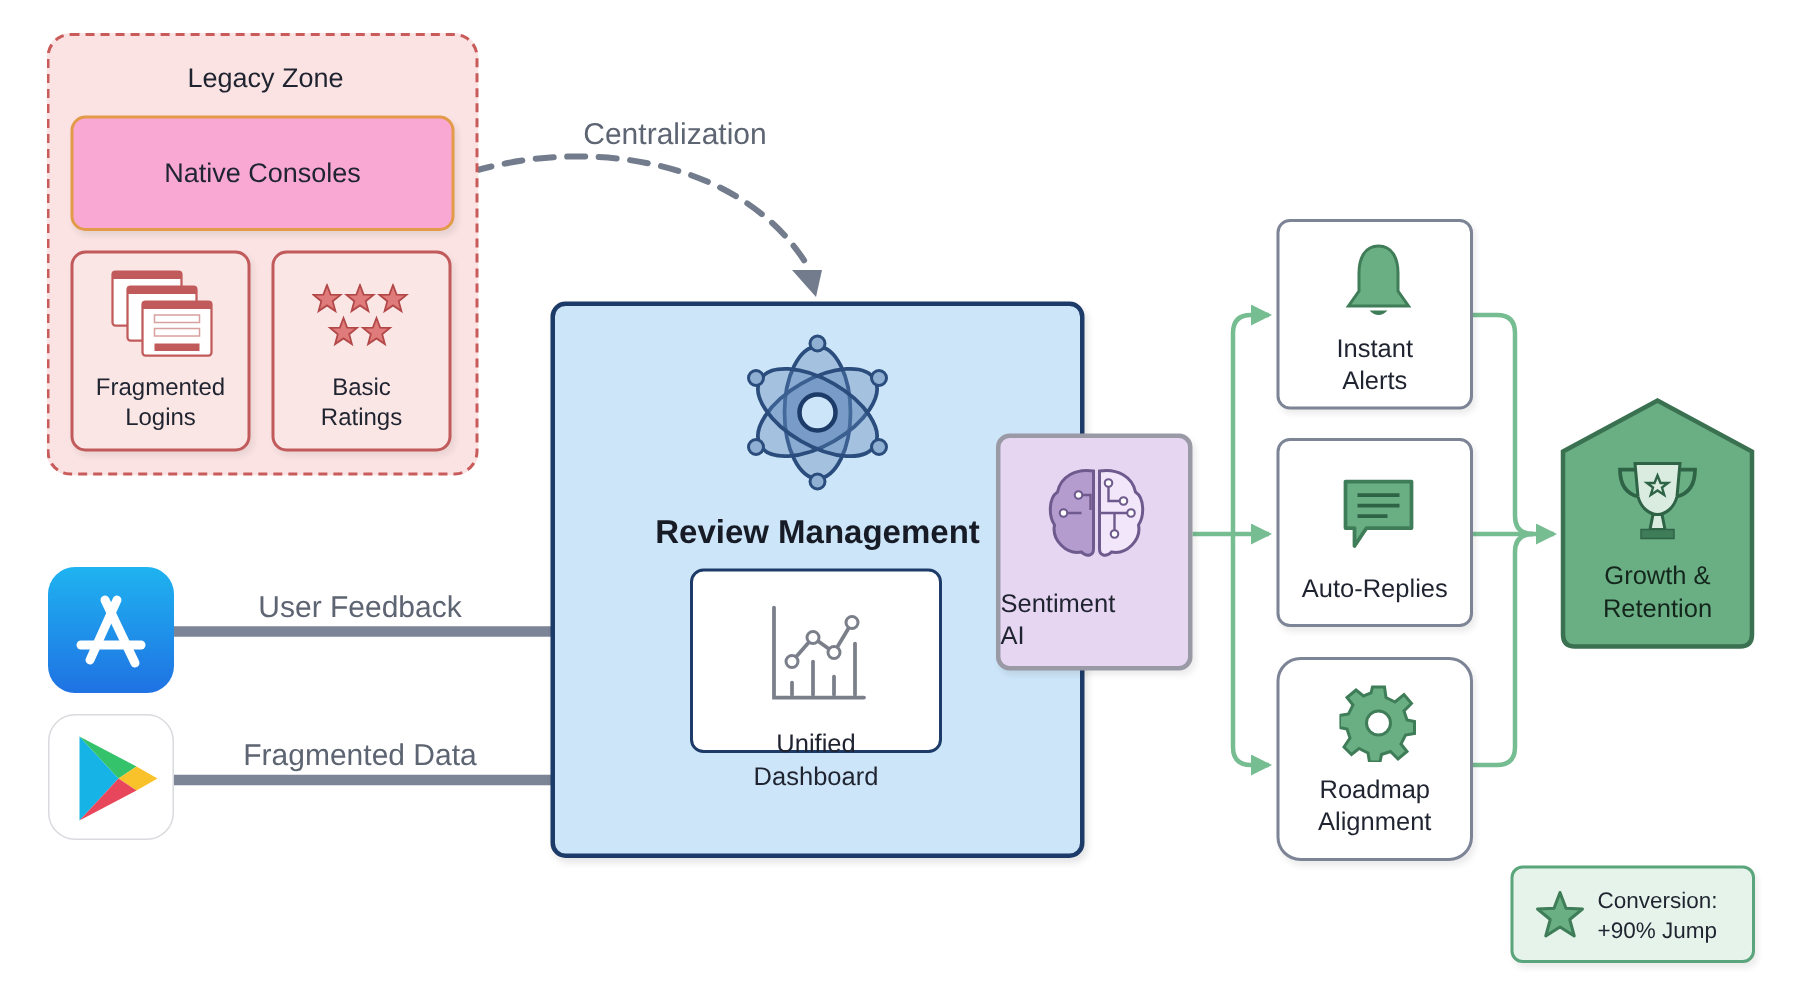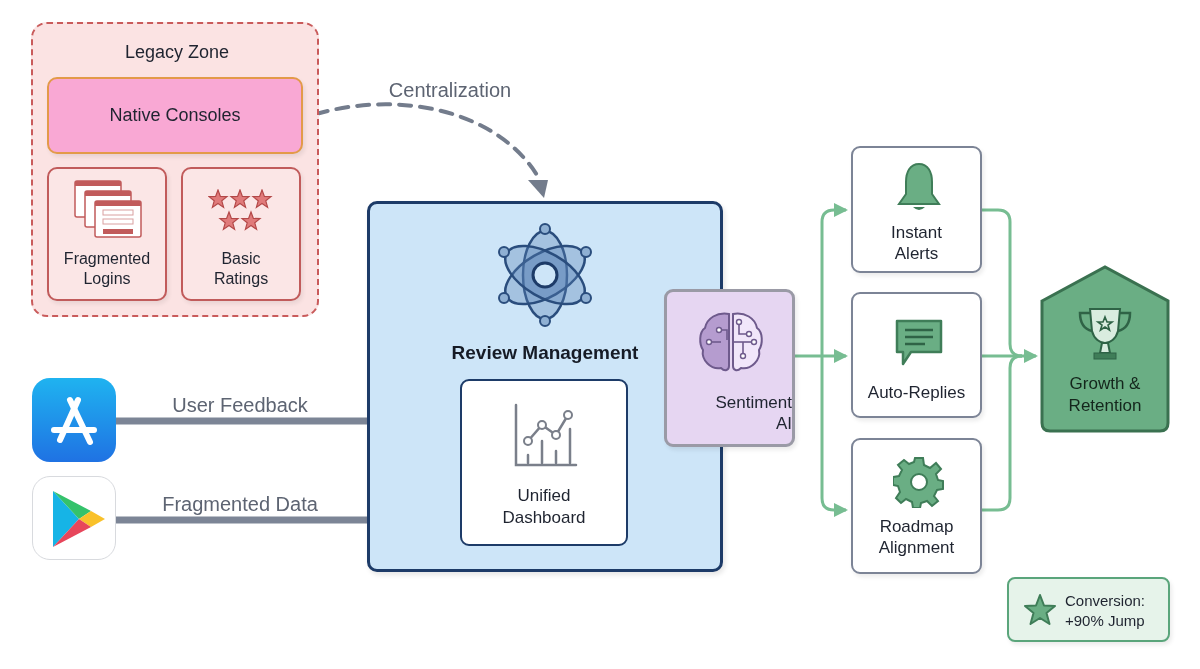--- a/index.html
+++ b/index.html
@@ -5,24 +5,24 @@
   html,body{margin:0;padding:0;background:#ffffff;}
   body{width:1200px;height:669px;position:relative;overflow:hidden;font-family:"Liberation Sans","DejaVu Sans",sans-serif;color:#1f2430;}
   .abs{position:absolute;box-sizing:border-box;}
   svg.wires{position:absolute;left:0;top:0;width:1200px;height:669px;pointer-events:none;}
   .legacy-zone{left:31px;top:22px;width:288px;height:295px;background:#fbe3e3;border:2.5px dashed #c95b5b;border-radius:16px;}
   .legacy-title{left:0;top:18px;width:288px;text-align:center;font-size:18px;color:#1f2430;}
   .native{left:47px;top:77px;width:256px;height:77px;background:#f9a8d4;border:2.5px solid #e39a49;border-radius:10px;display:flex;align-items:center;justify-content:center;font-size:18px;box-shadow:2px 3px 4px rgba(0,0,0,0.08);}
   .legacy-card{top:167px;width:120px;height:134px;background:#fbe6e6;border:2.5px solid #c15b5b;border-radius:10px;text-align:center;box-shadow:2px 3px 4px rgba(0,0,0,0.07);}
   .legacy-card .lbl{position:absolute;left:0;right:0;bottom:10px;font-size:16px;line-height:20px;}
   .review-box{left:367px;top:201px;width:356px;height:371px;background:#cde5f8;border:3px solid #1d3b68;border-radius:10px;box-shadow:2px 3px 5px rgba(0,0,0,0.1);}
-  .review-title{left:0;top:138px;width:350px;text-align:center;font-size:19px;font-weight:bold;color:#161b26;}
-  .dash-card{left:460px;top:379px;width:168px;height:167px;background:#ffffff;border:2.5px solid #1d3b68;border-radius:9px;text-align:center;}
+  .review-title{left:0;top:138px;width:350px;text-align:center;font-size:22px;font-weight:bold;color:#161b26;}
+  .dash-card{left:460px;top:379px;width:168px;height:123px;background:#ffffff;border:2.5px solid #1d3b68;border-radius:9px;text-align:center;}
   .dash-card .lbl{position:absolute;left:0;right:0;top:104px;font-size:17px;line-height:22px;}
-  .sentiment{left:664px;top:289px;width:131px;height:158px;background:#e6d6f2;border:3px solid #9a9aa6;border-radius:9px;text-align:right;box-shadow:2px 3px 4px rgba(0,0,0,0.08);}
+  .sentiment{left:664px;top:289px;width:131px;height:158px;background:#e6d6f2;border:3px solid #9a9aa6;border-radius:9px;text-align:left;box-shadow:2px 3px 4px rgba(0,0,0,0.08);}
   .sentiment .lbl{position:absolute;left:0;right:0;top:100px;font-size:17px;line-height:21px;}
   .out-card{left:851px;width:131px;background:#ffffff;border:2.5px solid #7c8496;border-radius:9px;text-align:center;box-shadow:2px 3px 4px rgba(0,0,0,0.08);padding-left:40px;}
   .out-card .lbl{position:absolute;left:0;right:0;font-size:17px;line-height:21px;}
   .growth{left:1040px;top:265px;width:130px;height:169px;}
   .growth .lbl{position:absolute;left:0;right:0;top:108px;text-align:center;font-size:17px;line-height:22px;color:#14261c;}
   .conversion{left:1007px;top:577px;width:163px;height:65px;background:#e6f3ea;border:2.5px solid #5aa57b;border-radius:8px;box-shadow:2px 3px 4px rgba(0,0,0,0.08);}
   .conversion .lbl{position:absolute;left:56px;top:12px;font-size:15px;line-height:20px;color:#1f2430;}
   .store-icon{left:32px;width:84px;height:84px;border-radius:18px;}
   .app-store{top:378px;background:linear-gradient(#1fb3f0,#1f72e3);}
   .play-store{top:476px;background:#ffffff;border:1px solid #d8dade;}
@@ -218,21 +218,21 @@
     <path d="M4,3 L48,3 L48,34 L18,34 L10,46 L10,34 L4,34 Z" fill="#6aae84" stroke="#3f7d58" stroke-width="2.5" stroke-linejoin="round"></path>
     <g stroke="#2f6346" stroke-width="2.5">
         <line x1="12" y1="12" x2="40" y2="12"></line>
         <line x1="12" y1="19" x2="40" y2="19"></line>
         <line x1="12" y1="26" x2="32" y2="26"></line>
       </g>
   </svg>
   <div class="lbl" style="top:88px;">Auto-Replies</div>
 </div>
 
-<div class="abs out-card" style="top:438px;height:136px;">
+<div class="abs out-card" style="top:438px;height:136px;border-radius:16px;">
   <svg class="icon" style="left:40px;top:16px;" width="52" height="52" viewBox="0 0 52 52">
     <g transform="translate(26 26)" fill="#6aae84" stroke="#3f7d58" stroke-width="2">
       <path d="M-4,-24 L4,-24 L5,-17 L11,-14 L17,-19 L22,-13 L17,-8 L19,-2 L24,-1 L24,7 L18,8 L15,14 L19,19 L13,24 L8,19 L2,21 L1,26 L-6,26 L-7,20 L-13,17 L-18,21 L-23,16 L-19,10 L-21,4 L-26,3 L-26,-5 L-20,-6 L-17,-12 L-21,-17 L-15,-22 L-10,-18 L-5,-20 Z"></path>
     </g>
     <circle cx="26" cy="26" r="8" fill="#fff" stroke="#3f7d58" stroke-width="2"></circle>
   </svg>
   <div class="lbl" style="top:76px;">
     <div>Roadmap</div>
     <div>Alignment</div>
   </div>

